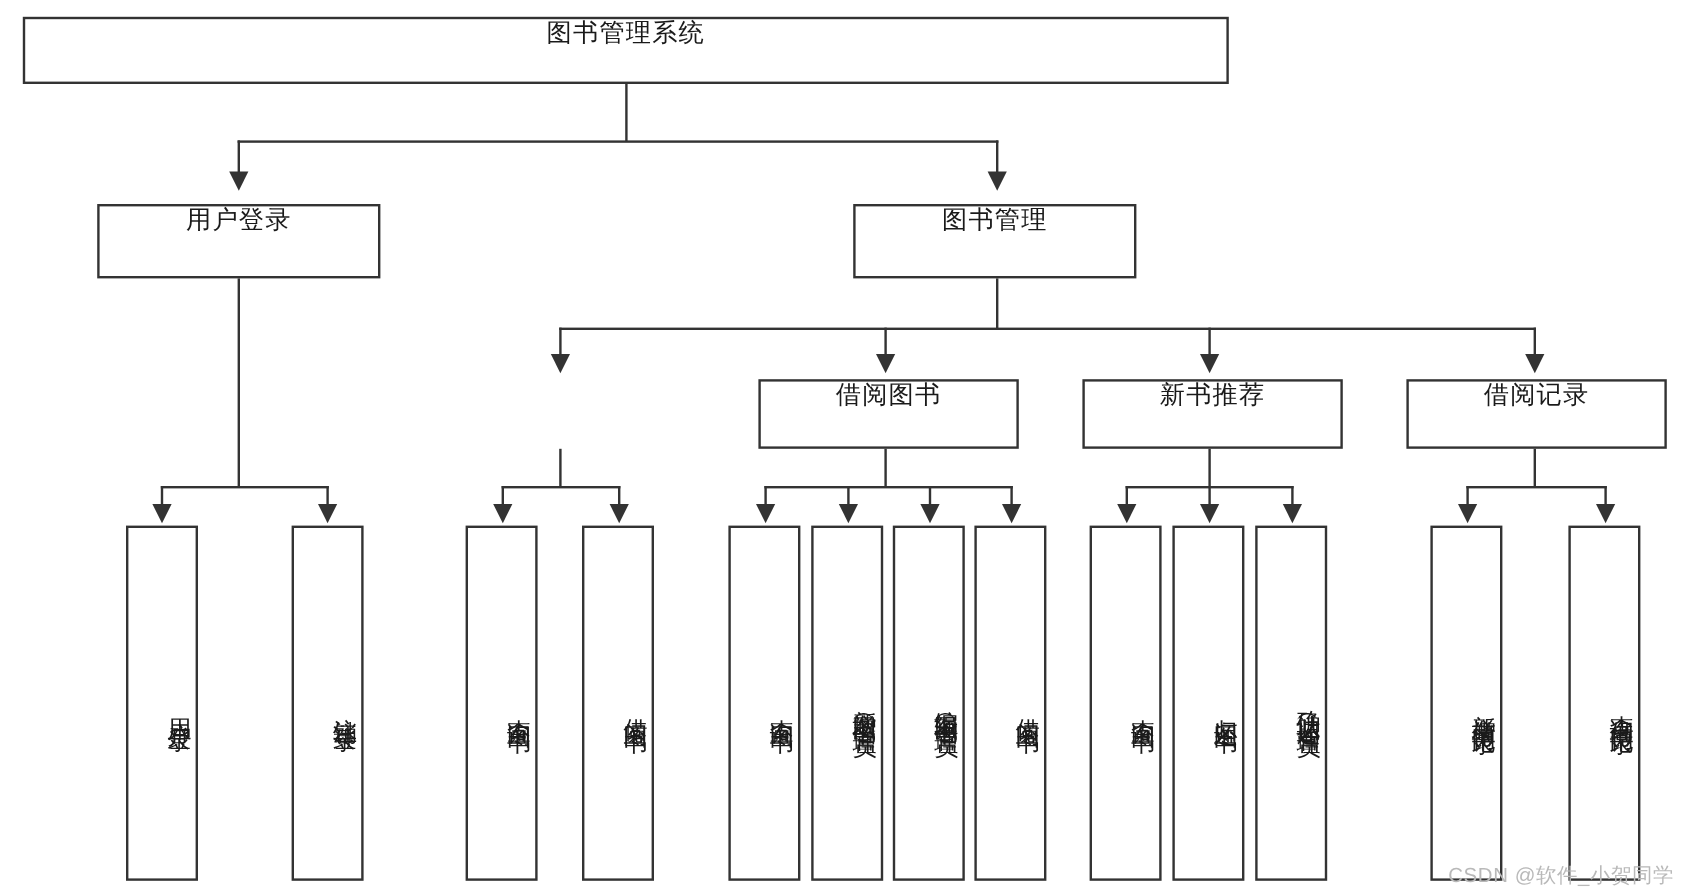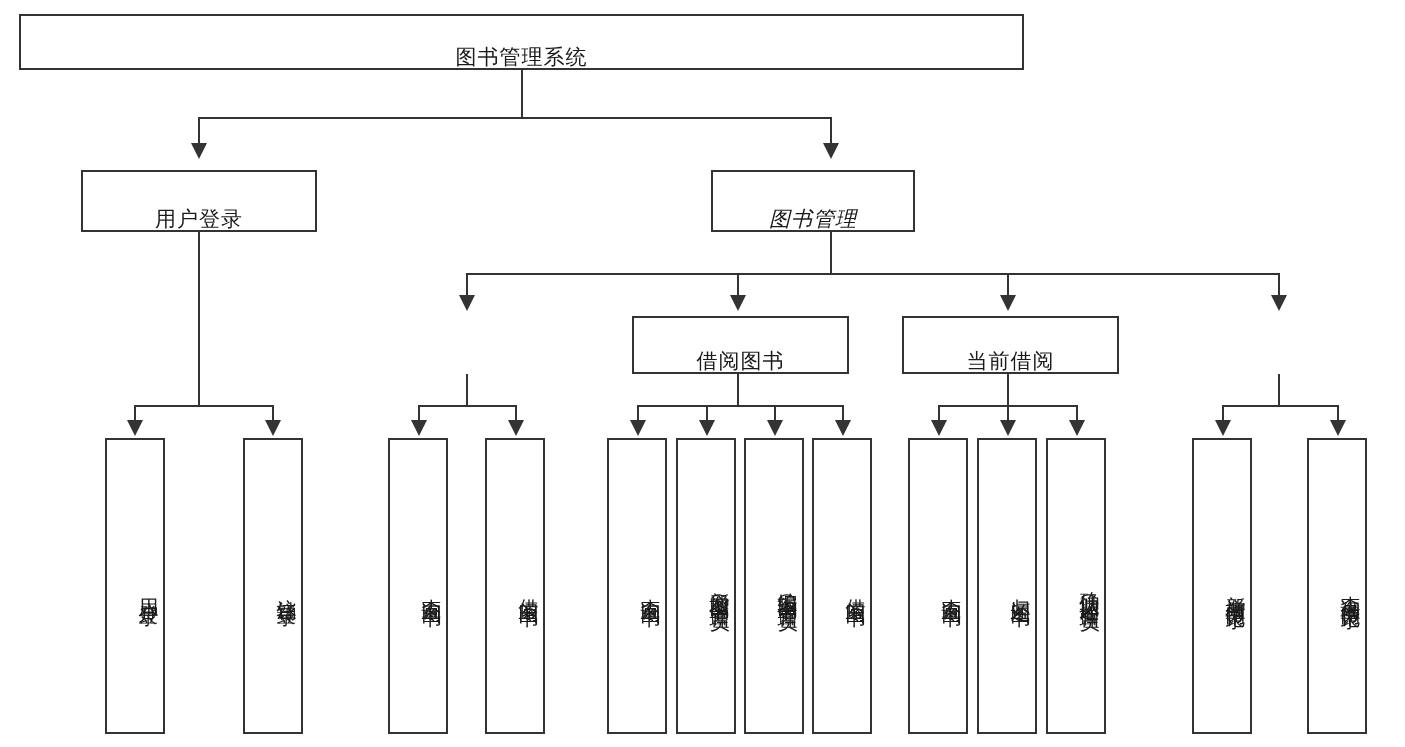--- a/index.html
+++ b/index.html
@@ -16,21 +16,21 @@
     height: 747px;
     background: #ffffff;
     overflow: hidden;
   }
   .node {
     position: absolute;
     box-sizing: border-box;
     border: 2px solid #333333;
     background: #ffffff;
     display: flex;
-    align-items: flex-end;
+    align-items: flex-start;
     justify-content: center;
     color: #1a1a1a;
   }
   .node.horiz {
     font-size: 21px;
     letter-spacing: 1px;
     line-height: 1.1;
   }
   .node.vert {
     writing-mode: vertical-rl;
@@ -87,21 +87,21 @@
   <div class="edge v" style="left:198px; top:117px; height:28px;"></div>
   <div class="arrow" style="left:191px; top:143px;"></div>
 
   <div class="edge v" style="left:830px; top:117px; height:28px;"></div>
   <div class="arrow" style="left:823px; top:143px;"></div>
 
   <div class="node horiz" style="left:81px; top:170px; width:236px; height:62px;">
     <span>用户登录</span>
   </div>
 
-  <div class="node horiz" style="left:711px; top:170px; width:204px; height:62px;font-style:italic;">
+  <div class="node horiz" style="left:711px; top:170px; width:236px; height:62px;">
     <span>图书管理</span>
   </div>
 
   <div class="edge v" style="left:198px; top:232px; height:174px;"></div>
   <div class="edge h" style="left:134px; top:405px; width:140px;"></div>
   <div class="edge v" style="left:134px; top:405px; height:17px;"></div>
   <div class="arrow" style="left:127px; top:420px;"></div>
   <div class="edge v" style="left:272px; top:405px; height:17px;"></div>
   <div class="arrow" style="left:265px; top:420px;"></div>
 
@@ -117,21 +117,24 @@
   <div class="edge v" style="left:1007px; top:273px; height:24px;"></div>
   <div class="arrow" style="left:1000px; top:295px;"></div>
 
   <div class="edge v" style="left:1278px; top:273px; height:24px;"></div>
   <div class="arrow" style="left:1271px; top:295px;"></div>
 
   <div class="node horiz" style="left:632px; top:316px; width:217px; height:58px;">
     <span>借阅图书</span>
   </div>
   <div class="node horiz" style="left:902px; top:316px; width:217px; height:58px;">
-    <span>当前借阅</span>
+    <span>新书推荐</span>
+  </div>
+  <div class="node horiz" style="left:1172px; top:316px; width:217px; height:58px;">
+    <span>借阅记录</span>
   </div>
 
   <div class="edge v" style="left:466px; top:374px; height:32px;"></div>
   <div class="edge h" style="left:418px; top:405px; width:99px;"></div>
   <div class="edge v" style="left:418px; top:405px; height:17px;"></div>
   <div class="arrow" style="left:411px; top:420px;"></div>
   <div class="edge v" style="left:515px; top:405px; height:17px;"></div>
   <div class="arrow" style="left:508px; top:420px;"></div>
 
   <div class="edge v" style="left:737px; top:374px; height:32px;"></div>
@@ -198,14 +201,15 @@
     <span class="vtext">确认归还（管理员）</span>
   </div>
 
   <div class="node vert" style="left:1192px; top:438px; width:60px; height:296px;">
     <span class="vtext">新增借阅记录</span>
   </div>
   <div class="node vert" style="left:1307px; top:438px; width:60px; height:296px;">
     <span class="vtext">查询借阅记录</span>
   </div>
 
+  <div id="watermark">CSDN @软件_小贺同学</div>
 
 </div>
 
 </body></html>

